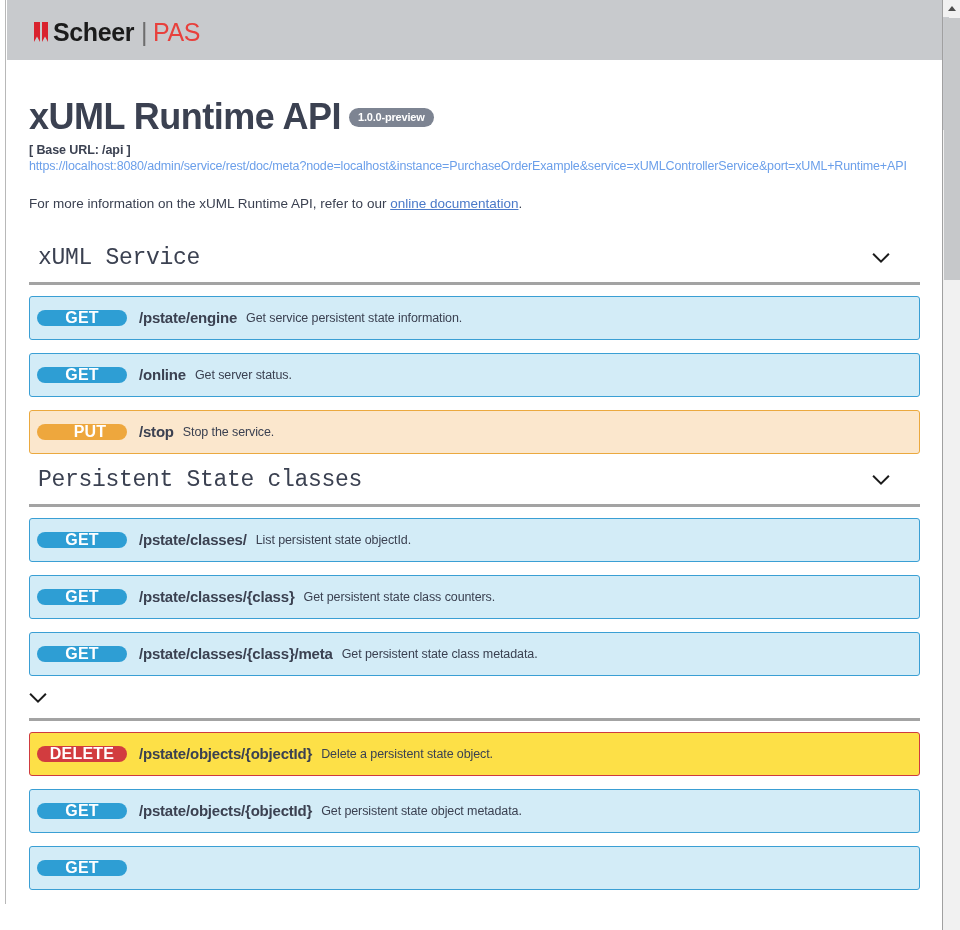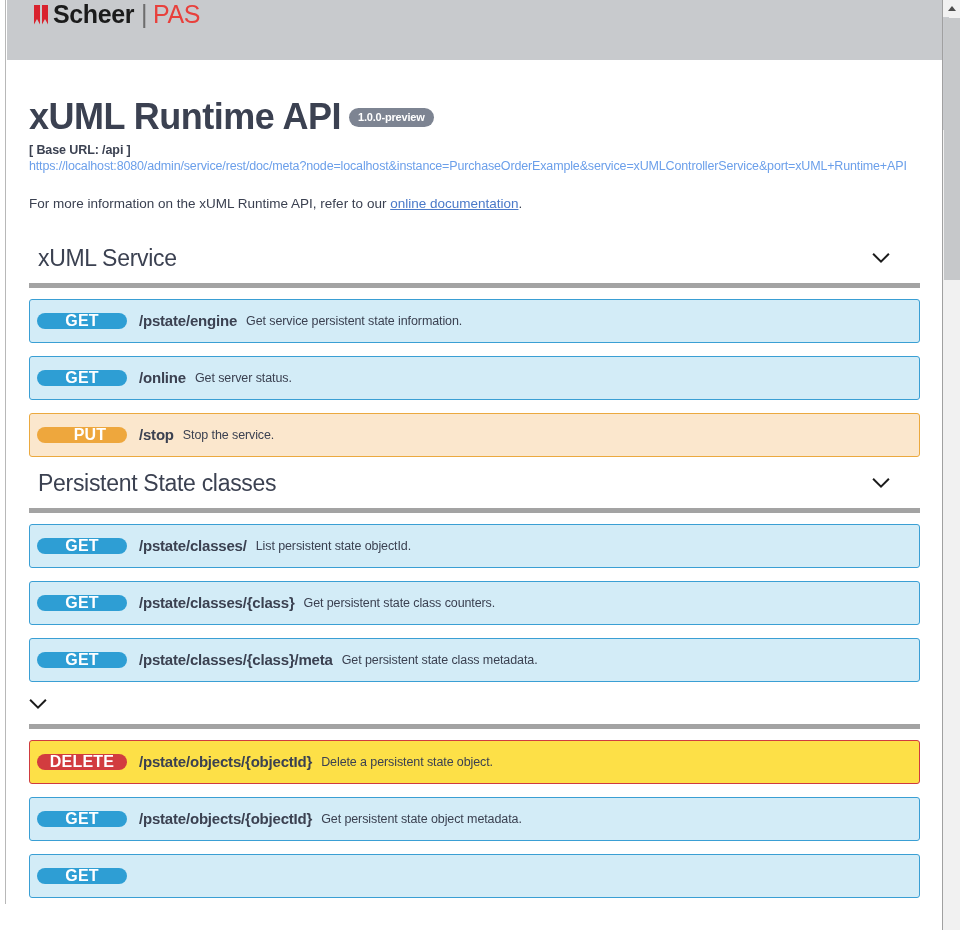--- a/index.html
+++ b/index.html
@@ -67,21 +67,21 @@
   }
 
   
   .topbar {
     position: absolute;
     left: 7px; top: 0;
     width: 935px;
     height: 64px;
     background: #c8cacd;
     display: flex;
-    align-items: flex-start;
+    align-items: center;
   }
   .logo {
     margin-left: 27px;
     display: flex;
     align-items: center;
     font-size: 25px;
     letter-spacing: -0.4px;
   }
   .logo-mark {
     display: inline-block;
@@ -168,23 +168,24 @@
   
   .tags { padding: 0 22px; margin-top: 34px; }
 
   .tag-section { margin-bottom: 0; }
 
   .tag-header {
     display: flex;
     align-items: center;
     justify-content: space-between;
     padding: 0 0 11px 0;
-    border-bottom: 5px solid #a3a3a3;
+    border-bottom: 3px solid #a3a3a3;
     margin-bottom: 11px;
     cursor: pointer;
+    font-family: Liberation Mono, monospace;
   }
   .tag-title {
     font-size: 23px;
     color: #3b4151;
     font-weight: normal;
     padding-left: 9px;
     letter-spacing: -0.3px;
   }
   .chevron {
     width: 18px; height: 18px;

